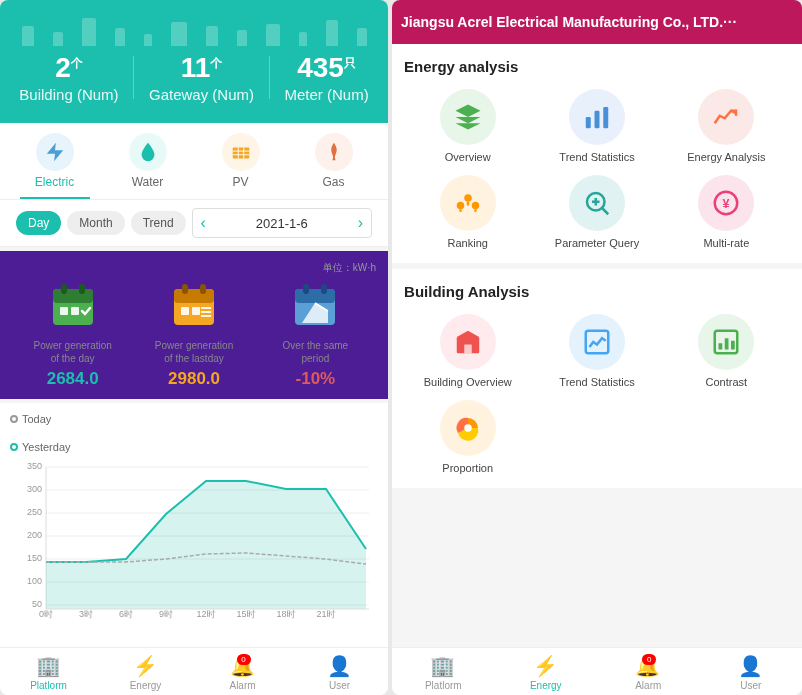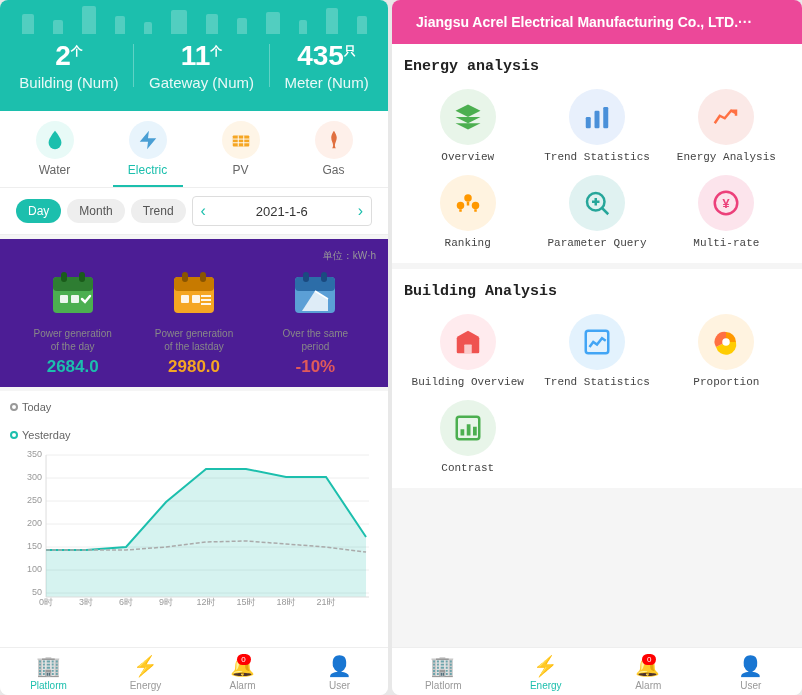--- a/index.html
+++ b/index.html
@@ -24,21 +24,21 @@
     .left-panel {
       width: 390px;
       background: #f5f5f5;
       display: flex;
       flex-direction: column;
       overflow: hidden;
       border-radius: 8px;
     }
     .left-header {
       background: #1cbfad;
-      padding: 4px 12px 12px;
+      padding: 16px 12px 12px;
       color: white;
     }
     .stats-row {
       display: flex;
       justify-content: space-around;
       margin-bottom: 8px;
     }
     .stat-item {
       text-align: center;
     }
@@ -259,31 +259,30 @@
     
     .right-panel {
       width: 412px;
       background: #f5f5f5;
       display: flex;
       flex-direction: column;
       overflow: hidden;
       border-radius: 8px;
     }
     .right-header {
-      background: #ec4899;
-      padding: 14px 24px;
+      background: #be185d;
+      padding: 14px 9px;
       color: white;
       font-size: 14px;
       font-weight: 600;
     }
     .right-content {
       flex: 1;
       overflow-y: auto;
       padding: 0;
-      font-family: Liberation Mono, monospace;
     }
 
     
     .section-card {
       background: white;
       margin: 0 0 6px;
       padding: 14px 12px;
     }
     .section-title {
       font-size: 15px;
@@ -353,35 +352,35 @@
         </div>
         <div class="stat-divider"></div>
         <div class="stat-item">
           <div class="stat-number"><span>435</span><sup>只</sup></div>
           <div class="stat-label">Meter (Num)</div>
         </div>
       </div>
     </div>
 
     <div class="category-tabs">
+      <div class="cat-tab active">
+        <div class="cat-icon-circle" style="background:#e8f4fc;">
+          <svg width="22" height="22" viewBox="0 0 24 24" fill="#4a9fd4">
+              <path d="M13 2L3 14h9l-1 8 10-12h-9l1-8z"></path>
+            </svg>
+        </div>
+        <span>Electric</span>
+      </div>
       <div class="cat-tab">
         <div class="cat-icon-circle" style="background:#e8faf7;">
           <svg width="22" height="22" viewBox="0 0 24 24" fill="#1cbfad">
               <path d="M12 2C12 2 5 10 5 15a7 7 0 0014 0C19 10 12 2 12 2z"></path>
             </svg>
         </div>
         <span>Water</span>
-      </div>
-      <div class="cat-tab active">
-        <div class="cat-icon-circle" style="background:#e8f4fc;">
-          <svg width="22" height="22" viewBox="0 0 24 24" fill="#4a9fd4">
-              <path d="M13 2L3 14h9l-1 8 10-12h-9l1-8z"></path>
-            </svg>
-        </div>
-        <span>Electric</span>
       </div>
       <div class="cat-tab">
         <div class="cat-icon-circle" style="background:#fef5e7;">
           <svg width="22" height="22" viewBox="0 0 24 24" fill="#f5a623">
               <rect x="3" y="7" width="18" height="12" rx="1"></rect>
               <line x1="3" y1="11" x2="21" y2="11" stroke="white" stroke-width="1"></line>
               <line x1="3" y1="15" x2="21" y2="15" stroke="white" stroke-width="1"></line>
               <line x1="9" y1="7" x2="9" y2="19" stroke="white" stroke-width="1"></line>
               <line x1="15" y1="7" x2="15" y2="19" stroke="white" stroke-width="1"></line>
             </svg>
@@ -625,43 +624,43 @@
             <div class="menu-circle" style="background:#e3f2fd;">
               <svg width="30" height="30" viewBox="0 0 24 24">
                   <rect x="3" y="3" width="18" height="18" rx="2" stroke="#42a5f5" stroke-width="2" fill="none"></rect>
                   <polyline points="6,16 9,12 12,14 16,9 19,11" stroke="#42a5f5" stroke-width="2" fill="none"></polyline>
                 </svg>
             </div>
             <span class="menu-label">Trend Statistics</span>
           </div>
 
           <div class="menu-item">
+            <div class="menu-circle" style="background:#e8f5e9;">
+              <svg width="30" height="30" viewBox="0 0 24 24">
+                  <rect x="3" y="3" width="18" height="18" rx="2" stroke="#4caf50" stroke-width="2" fill="none"></rect>
+                  <rect x="6" y="13" width="3" height="5" fill="#4caf50"></rect>
+                  <rect x="11" y="9" width="3" height="9" fill="#4caf50"></rect>
+                  <rect x="16" y="11" width="3" height="7" fill="#4caf50"></rect>
+                </svg>
+            </div>
+            <span class="menu-label">Contrast</span>
+          </div>
+
+          <div class="menu-item">
             <div class="menu-circle" style="background:#fff3e0;">
               <svg width="30" height="30" viewBox="0 0 24 24">
                 <path d="M12 12 L12 4 A8 8 0 0 1 20 12 Z" fill="#ff9800"></path>
                 <path d="M12 12 L20 12 A8 8 0 0 1 4 16 Z" fill="#ffcc02"></path>
                 <path d="M12 12 L4 16 A8 8 0 0 1 12 4 Z" fill="#ff7043"></path>
                 <circle cx="12" cy="12" r="3" fill="white"></circle>
               </svg>
             </div>
             <span class="menu-label">Proportion</span>
           </div>
 
-          <div class="menu-item">
-            <div class="menu-circle" style="background:#e8f5e9;">
-              <svg width="30" height="30" viewBox="0 0 24 24">
-                  <rect x="3" y="3" width="18" height="18" rx="2" stroke="#4caf50" stroke-width="2" fill="none"></rect>
-                  <rect x="6" y="13" width="3" height="5" fill="#4caf50"></rect>
-                  <rect x="11" y="9" width="3" height="9" fill="#4caf50"></rect>
-                  <rect x="16" y="11" width="3" height="7" fill="#4caf50"></rect>
-                </svg>
-            </div>
-            <span class="menu-label">Contrast</span>
-          </div>
-
         </div>
       </div>
     </div>
 
     <div class="bottom-nav">
       <div class="nav-item">
         <span class="nav-icon">🏢</span>
         <span>Platlorm</span>
       </div>
       <div class="nav-item active" style="color:#1cbfad">

